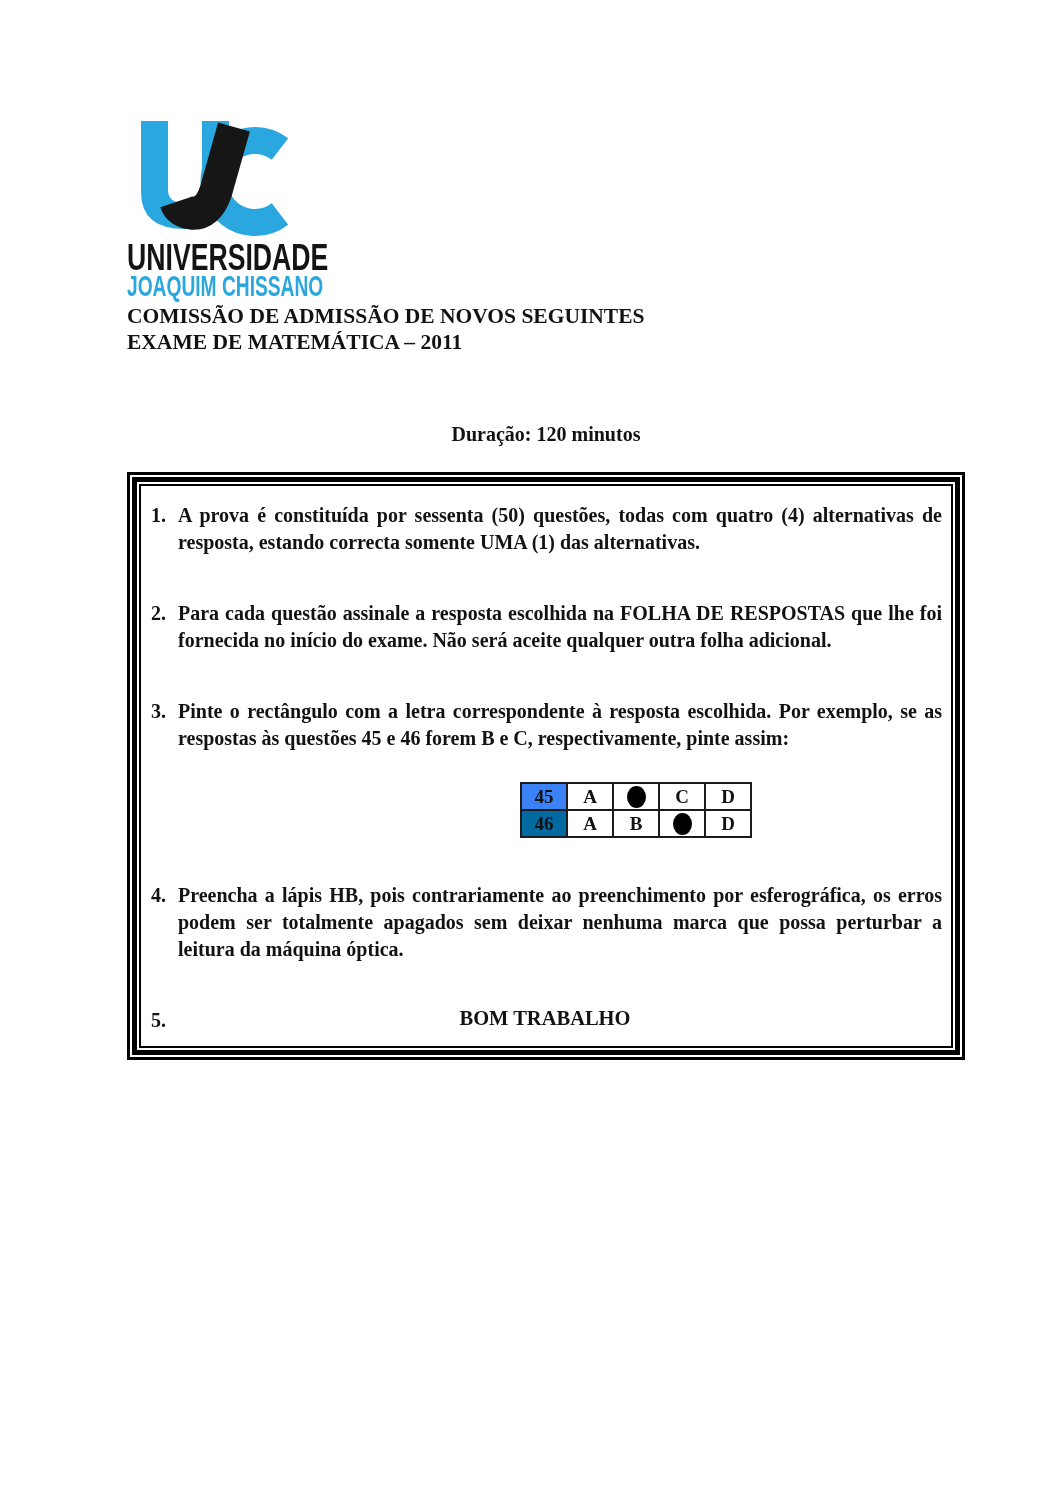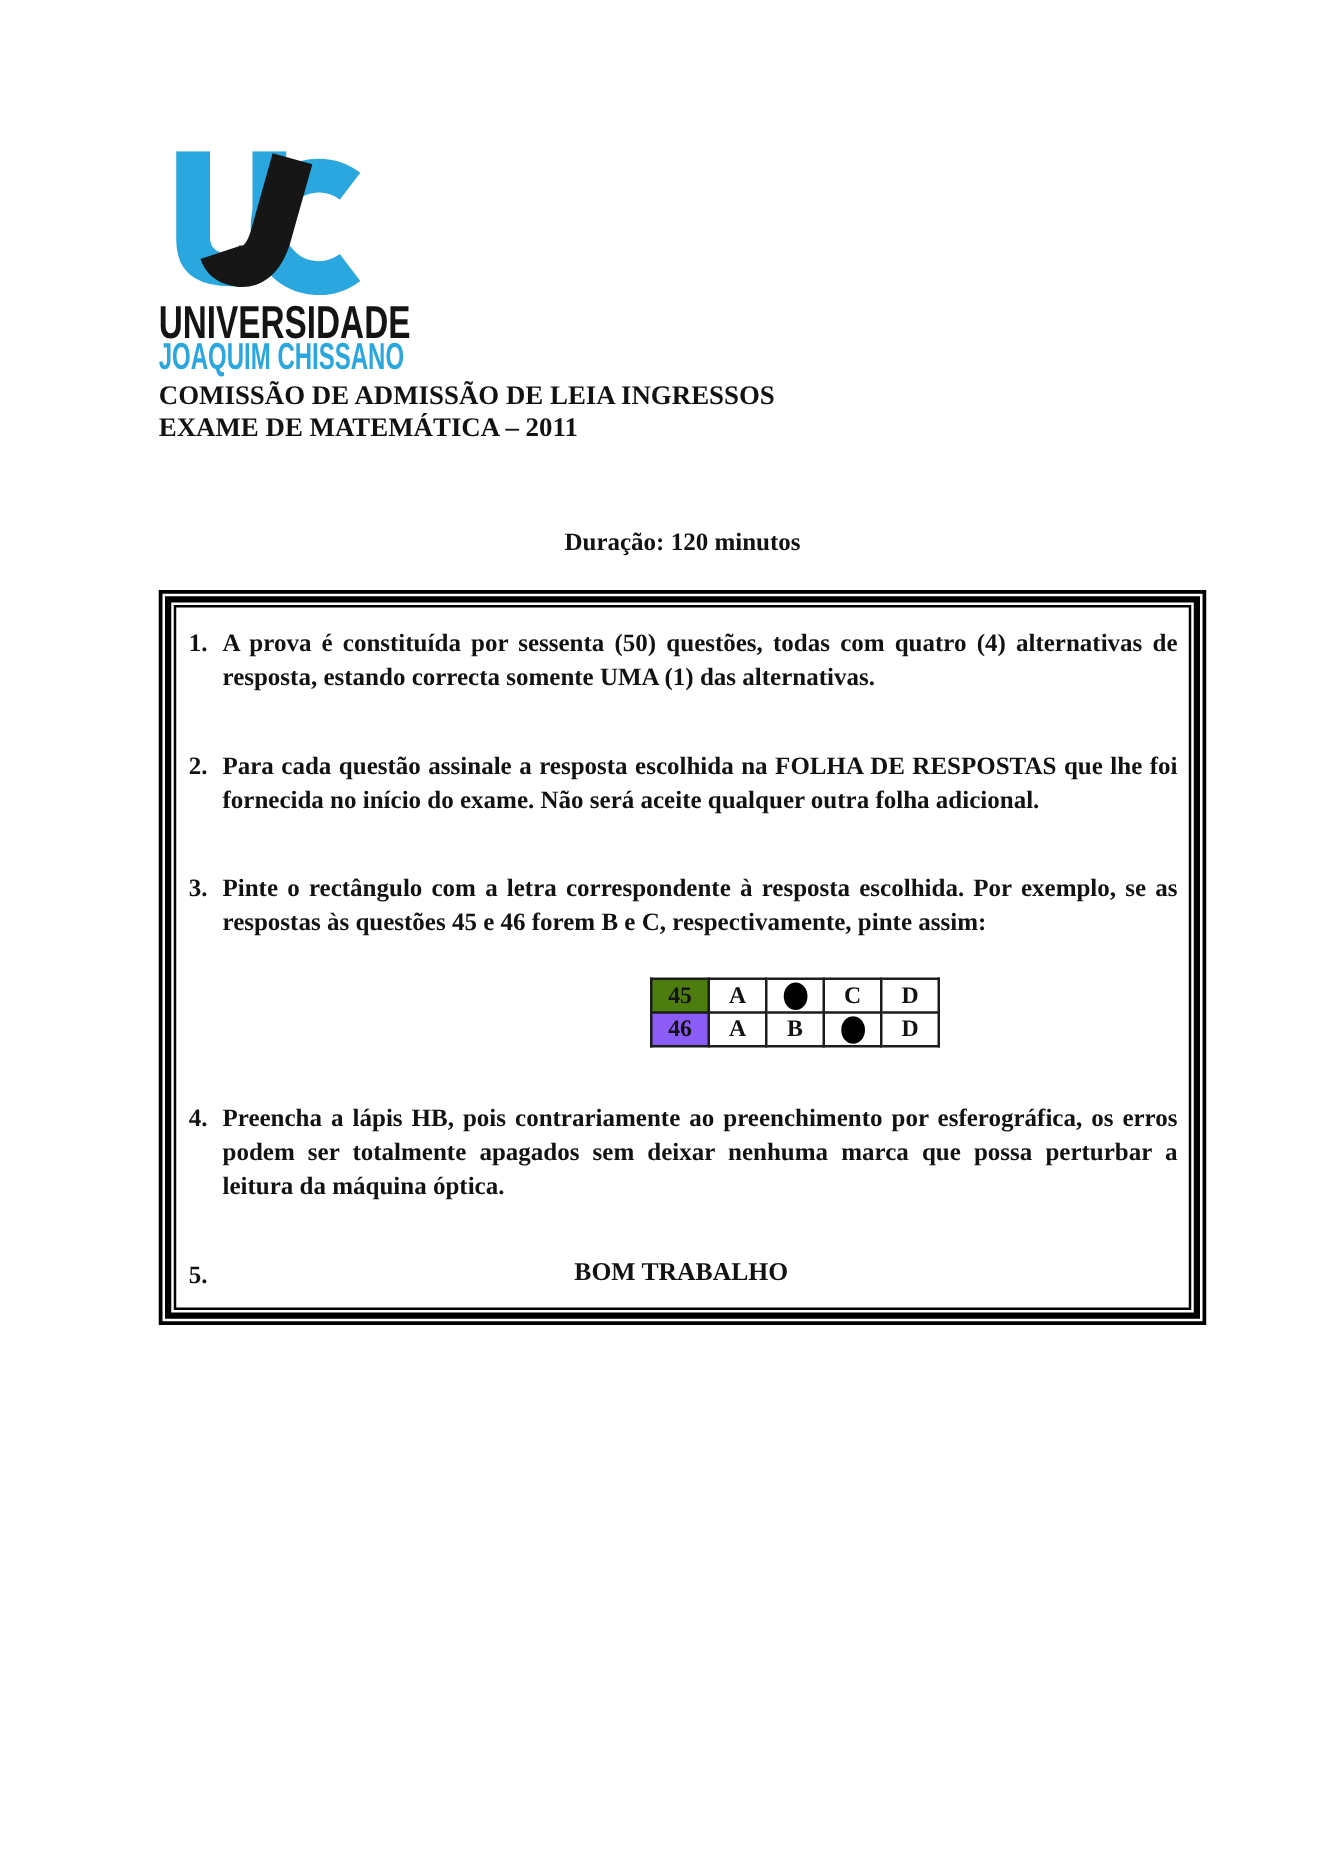--- a/index.html
+++ b/index.html
@@ -71,21 +71,21 @@
         <path d="M2,0 H29 V69 Q29,82 46,82 Q63,82 63,69 V0 H90 V71 Q90,108 46,108 Q2,108 2,71 Z" fill="#29a7de"></path>
 
         <path fill="none" stroke-width="27" d="M141,28 A41,41 0 1 0 141,93" stroke="#29a7de"></path>
 
         <path fill="none" stroke-width="33" stroke-linecap="butt" d="M95,6 L77,70 Q69,94 52,92 Q40,90 37,81" stroke="#161616"></path>
       </svg>
       <div class="logo-line1">UNIVERSIDADE</div>
       <div class="logo-line2" style="color: rgb(41, 167, 222);">JOAQUIM CHISSANO</div>
     </div>
 
-    <div class="org-line">COMISSÃO DE ADMISSÃO DE LEIA INGRESSOS</div>
+    <div class="org-line">COMISSÃO DE ADMISSÃO DE NOVOS SEGUINTES</div>
     <div class="exam-line">EXAME DE MATEMÁTICA – 2011</div>
 
     <div class="duration">Duração: 120 minutos</div>
 
 
     <div class="box">
       <div class="box-mid">
         <div class="box-inner">
 
           <div class="item">
@@ -100,28 +100,28 @@
 
           <div class="item no-gap">
             <span class="item-num">3.</span>
             <span>Pinte o rectângulo com a letra correspondente à resposta escolhida. Por exemplo, se as respostas às questões 45 e 46 forem B e C, respectivamente, pinte assim:</span>
           </div>
 
           <div class="extable-wrap">
             <table class="extable">
               <tbody>
                   <tr>
-                    <td style="background: #4d7c0f;">45</td>
+                    <td style="background: #3b82f6;">45</td>
                     <td>A</td>
                     <td><span class="dot"></span></td>
                     <td>C</td>
                     <td>D</td>
                   </tr>
                   <tr>
-                    <td style="background: #8b5cf6;">46</td>
+                    <td style="background: #0369a1;">46</td>
                     <td>A</td>
                     <td>B</td>
                     <td><span class="dot"></span></td>
                     <td>D</td>
                   </tr>
                 </tbody>
             </table>
           </div>
 
           <div class="item">

